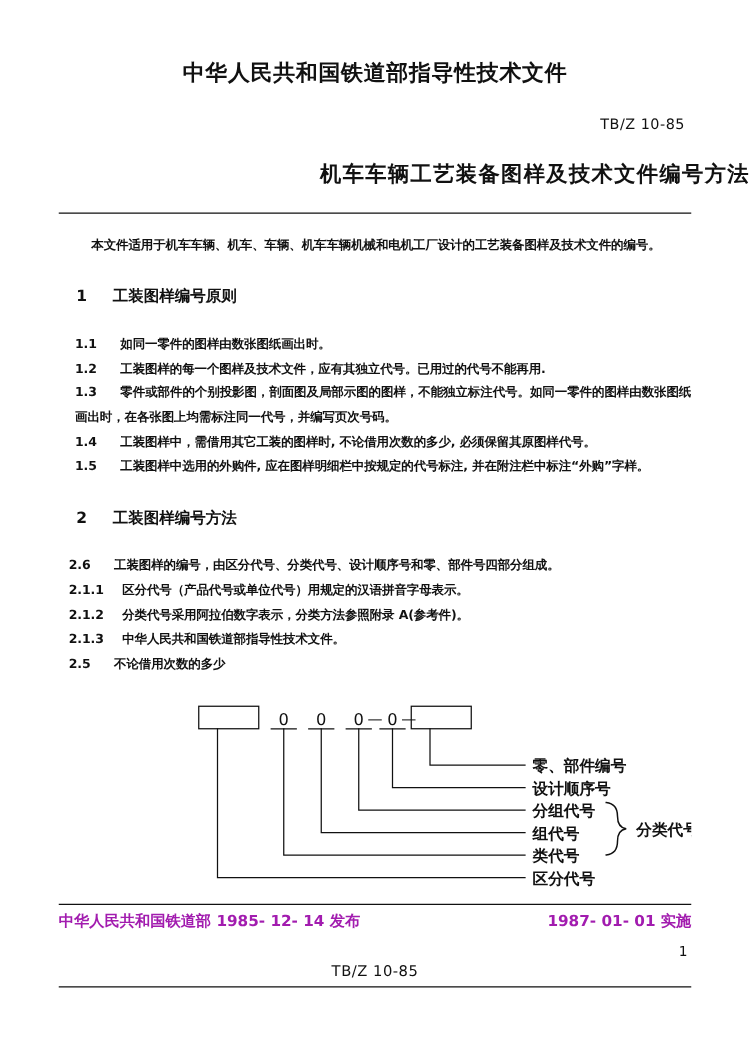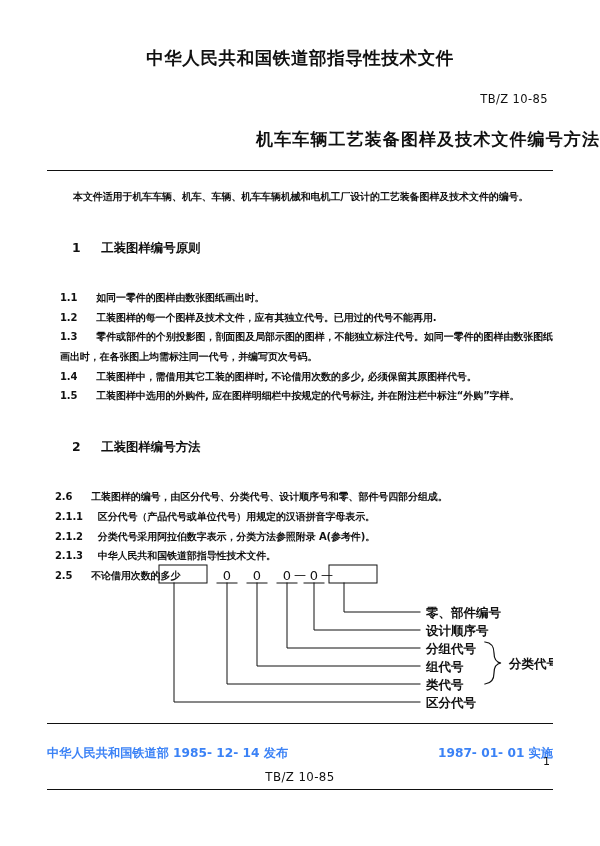--- a/index.html
+++ b/index.html
@@ -78,21 +78,21 @@
     font-size: 10px;
     line-height: 19.6px;
     color: #111;
     text-align: justify;
     font-weight: bold;
     letter-spacing: -0.1px;
   }
   p.indent2 { text-indent: 26px; }
   .blankline { height: 19px; }
   .sec-head {
-    margin: 12px;
+    margin: 1px;
     font-size: 12.4px;
     line-height: 19.6px;
     font-weight: bold;
     color: #111;
     padding-left: 13px;
   }
   .num-lead { padding-left: 13px; }
   .num-lead-2 { padding-left: 8px; }
   .gap-after-label { display: inline-block; width: 12px; }
   .gap-small { display: inline-block; width: 8px; }
@@ -119,22 +119,21 @@
   .footer-row {
     position: absolute;
     left: 47px;
     right: 47px;
     top: 729px;
     display: flex;
     justify-content: space-between;
     align-items: baseline;
     font-size: 12.2px;
     font-weight: bold;
-    color: #3b82f6;
-    margin-top: 16px;
+    color: #a21caf;
   }
   .page-num {
     position: absolute;
     right: 50px;
     top: 755px;
     font-size: 11px;
     color: #111;
   }
   .std-number-bottom {
     position: absolute;

